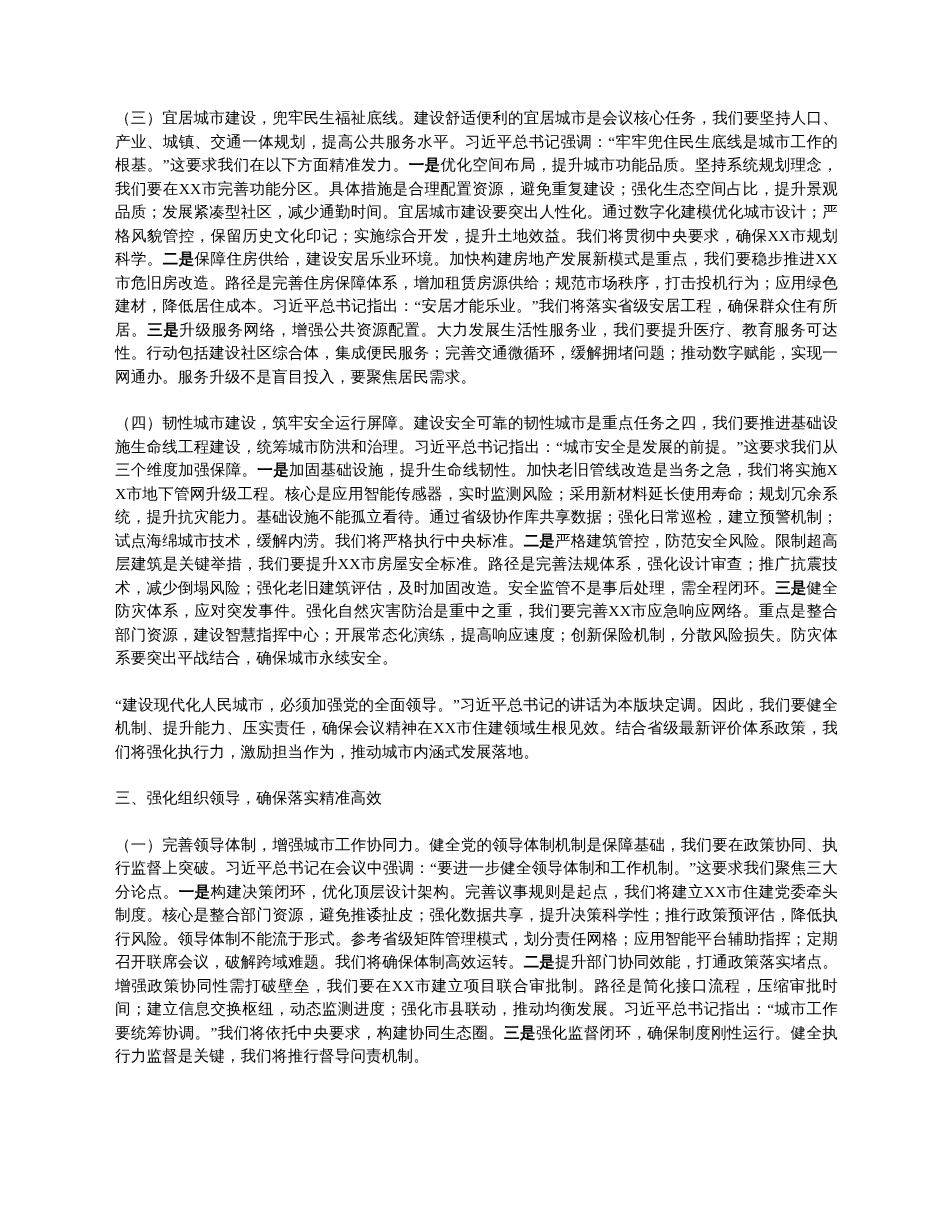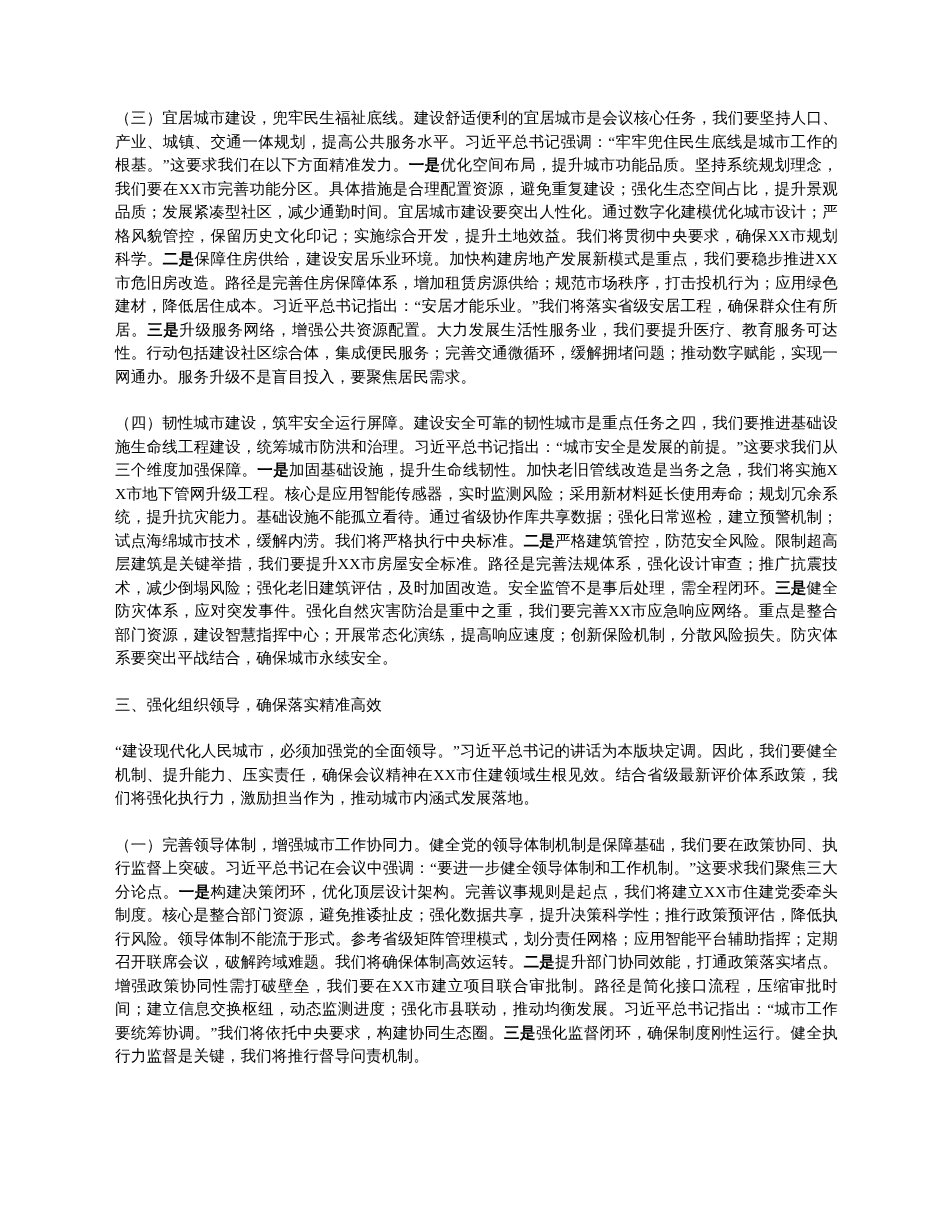--- a/index.html
+++ b/index.html
@@ -30,17 +30,17 @@
   .para:last-child { margin-bottom: 9px; }
   .b { font-weight: bold; }
 </style>
 </head>
 <body>
 
 <div class="doc">
   <div id="doc-body">
       <p class="para"><span>（三）宜居城市建设，兜牢民生福祉底线。建设舒适便利的宜居城市是会议核心任务，我们要坚持人口、产业、城镇、交通一体规划，提高公共服务水平。习近平总书记强调：“牢牢兜住民生底线是城市工作的根基。”这要求我们在以下方面精准发力。</span><span class="b">一是</span><span>优化空间布局，提升城市功能品质。坚持系统规划理念，我们要在XX市完善功能分区。具体措施是合理配置资源，避免重复建设；强化生态空间占比，提升景观品质；发展紧凑型社区，减少通勤时间。宜居城市建设要突出人性化。通过数字化建模优化城市设计；严格风貌管控，保留历史文化印记；实施综合开发，提升土地效益。我们将贯彻中央要求，确保XX市规划科学。</span><span class="b">二是</span><span>保障住房供给，建设安居乐业环境。加快构建房地产发展新模式是重点，我们要稳步推进XX市危旧房改造。路径是完善住房保障体系，增加租赁房源供给；规范市场秩序，打击投机行为；应用绿色建材，降低居住成本。习近平总书记指出：“安居才能乐业。”我们将落实省级安居工程，确保群众住有所居。</span><span class="b">三是</span><span>升级服务网络，增强公共资源配置。大力发展生活性服务业，我们要提升医疗、教育服务可达性。行动包括建设社区综合体，集成便民服务；完善交通微循环，缓解拥堵问题；推动数字赋能，实现一网通办。服务升级不是盲目投入，要聚焦居民需求。</span></p>
       <p class="para"><span>（四）韧性城市建设，筑牢安全运行屏障。建设安全可靠的韧性城市是重点任务之四，我们要推进基础设施生命线工程建设，统筹城市防洪和治理。习近平总书记指出：“城市安全是发展的前提。”这要求我们从三个维度加强保障。</span><span class="b">一是</span><span>加固基础设施，提升生命线韧性。加快老旧管线改造是当务之急，我们将实施XX市地下管网升级工程。核心是应用智能传感器，实时监测风险；采用新材料延长使用寿命；规划冗余系统，提升抗灾能力。基础设施不能孤立看待。通过省级协作库共享数据；强化日常巡检，建立预警机制；试点海绵城市技术，缓解内涝。我们将严格执行中央标准。</span><span class="b">二是</span><span>严格建筑管控，防范安全风险。限制超高层建筑是关键举措，我们要提升XX市房屋安全标准。路径是完善法规体系，强化设计审查；推广抗震技术，减少倒塌风险；强化老旧建筑评估，及时加固改造。安全监管不是事后处理，需全程闭环。</span><span class="b">三是</span><span>健全防灾体系，应对突发事件。强化自然灾害防治是重中之重，我们要完善XX市应急响应网络。重点是整合部门资源，建设智慧指挥中心；开展常态化演练，提高响应速度；创新保险机制，分散风险损失。防灾体系要突出平战结合，确保城市永续安全。</span></p>
+      <p class="para"><span>“建设现代化人民城市，必须加强党的全面领导。”习近平总书记的讲话为本版块定调。因此，我们要健全机制、提升能力、压实责任，确保会议精神在XX市住建领域生根见效。结合省级最新评价体系政策，我们将强化执行力，激励担当作为，推动城市内涵式发展落地。</span></p>
       <p class="para"><span>三、强化组织领导，确保落实精准高效</span></p>
-      <p class="para"><span>“建设现代化人民城市，必须加强党的全面领导。”习近平总书记的讲话为本版块定调。因此，我们要健全机制、提升能力、压实责任，确保会议精神在XX市住建领域生根见效。结合省级最新评价体系政策，我们将强化执行力，激励担当作为，推动城市内涵式发展落地。</span></p>
       <p class="para"><span>（一）完善领导体制，增强城市工作协同力。健全党的领导体制机制是保障基础，我们要在政策协同、执行监督上突破。习近平总书记在会议中强调：“要进一步健全领导体制和工作机制。”这要求我们聚焦三大分论点。</span><span class="b">一是</span><span>构建决策闭环，优化顶层设计架构。完善议事规则是起点，我们将建立XX市住建党委牵头制度。核心是整合部门资源，避免推诿扯皮；强化数据共享，提升决策科学性；推行政策预评估，降低执行风险。领导体制不能流于形式。参考省级矩阵管理模式，划分责任网格；应用智能平台辅助指挥；定期召开联席会议，破解跨域难题。我们将确保体制高效运转。</span><span class="b">二是</span><span>提升部门协同效能，打通政策落实堵点。增强政策协同性需打破壁垒，我们要在XX市建立项目联合审批制。路径是简化接口流程，压缩审批时间；建立信息交换枢纽，动态监测进度；强化市县联动，推动均衡发展。习近平总书记指出：“城市工作要统筹协调。”我们将依托中央要求，构建协同生态圈。</span><span class="b">三是</span><span>强化监督闭环，确保制度刚性运行。健全执行力监督是关键，我们将推行督导问责机制。</span></p>
     </div>
 </div>
 
 </body></html>

